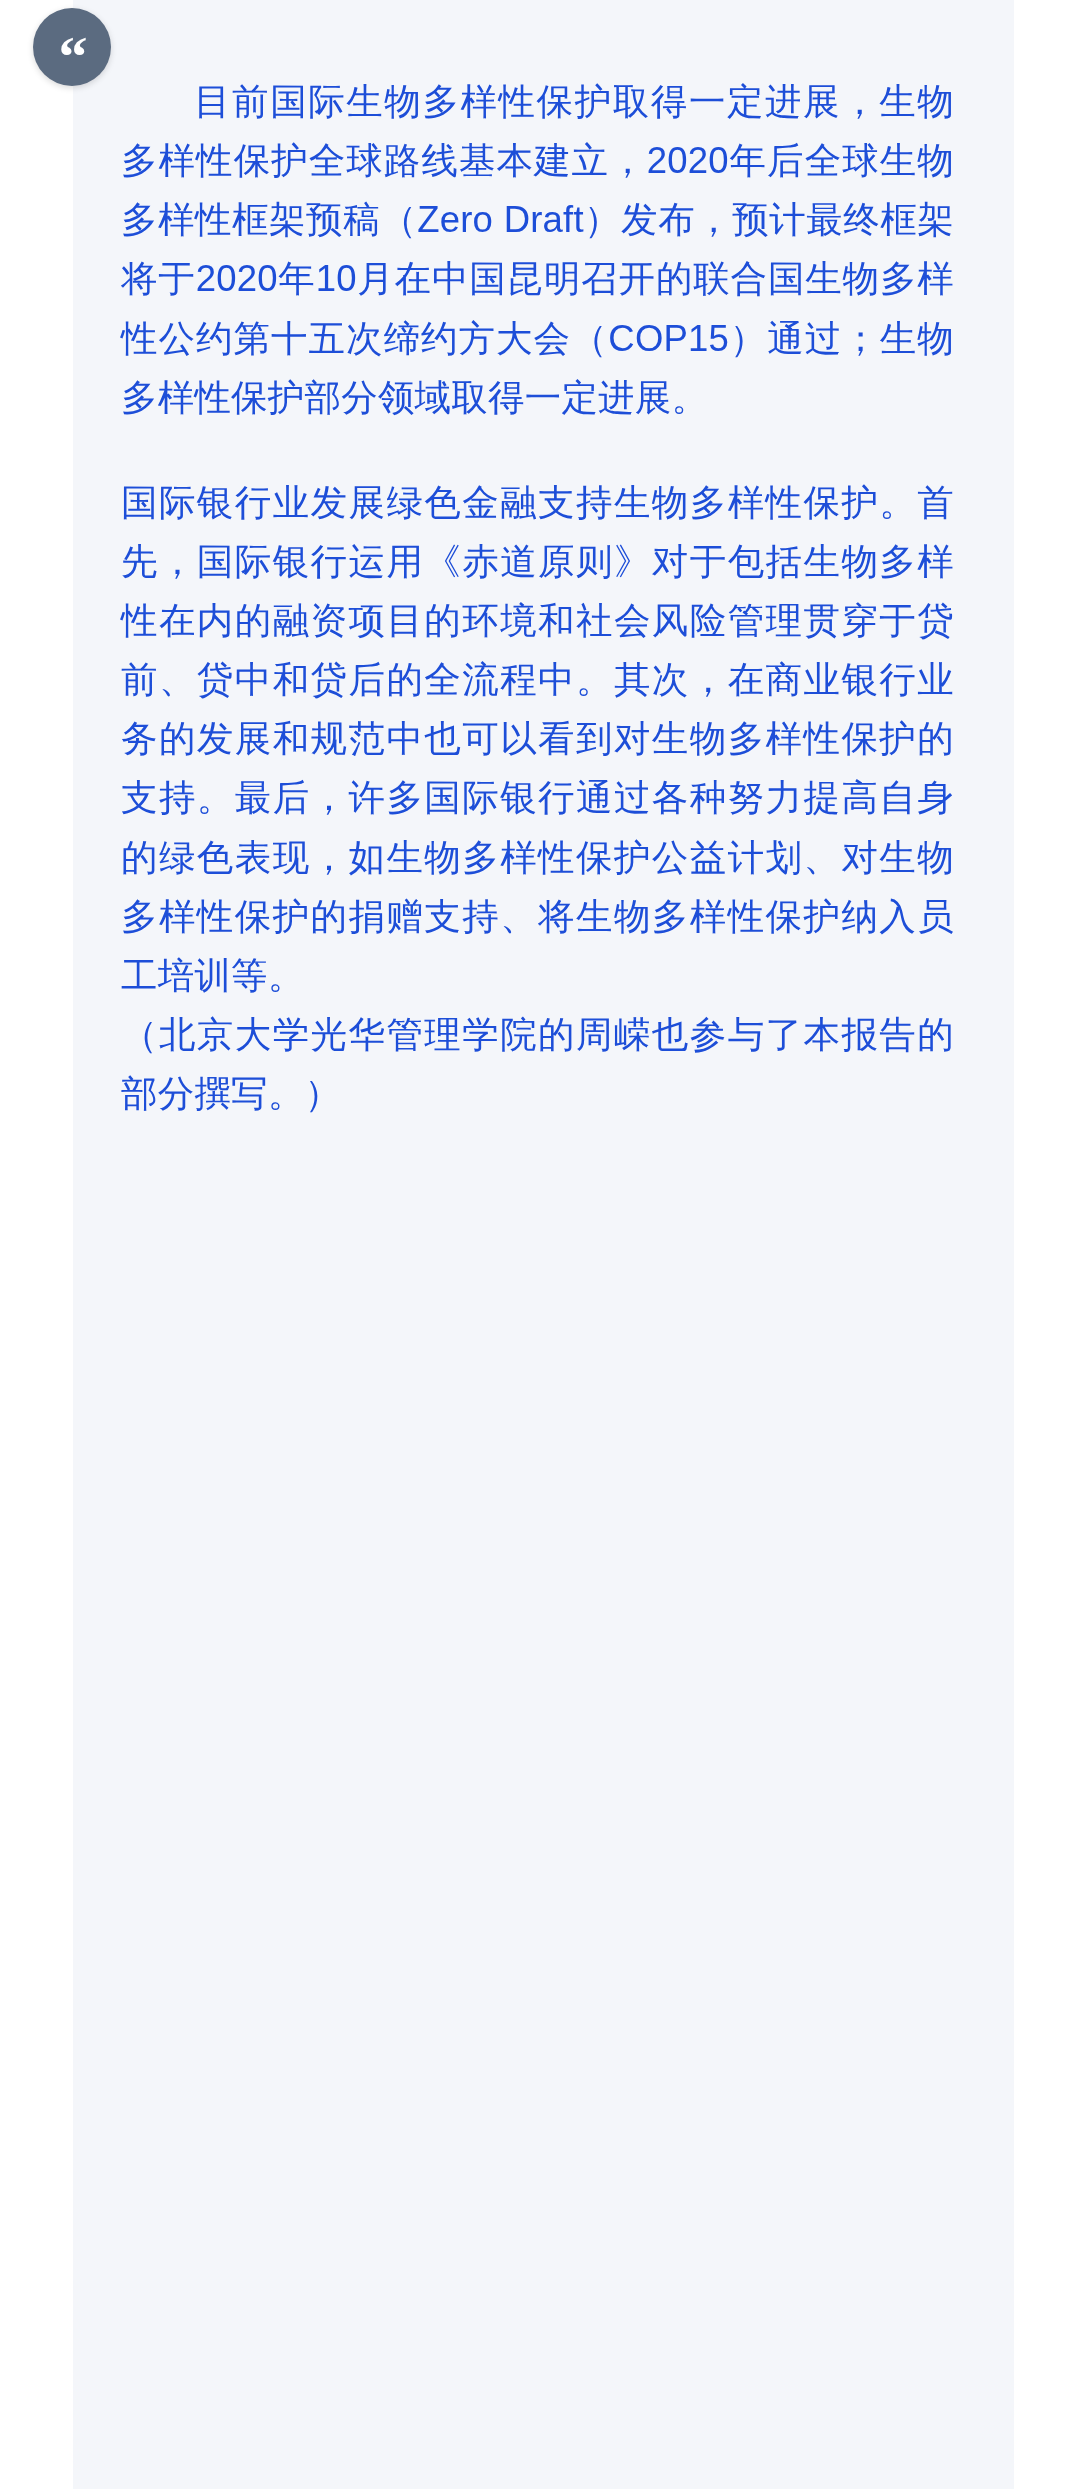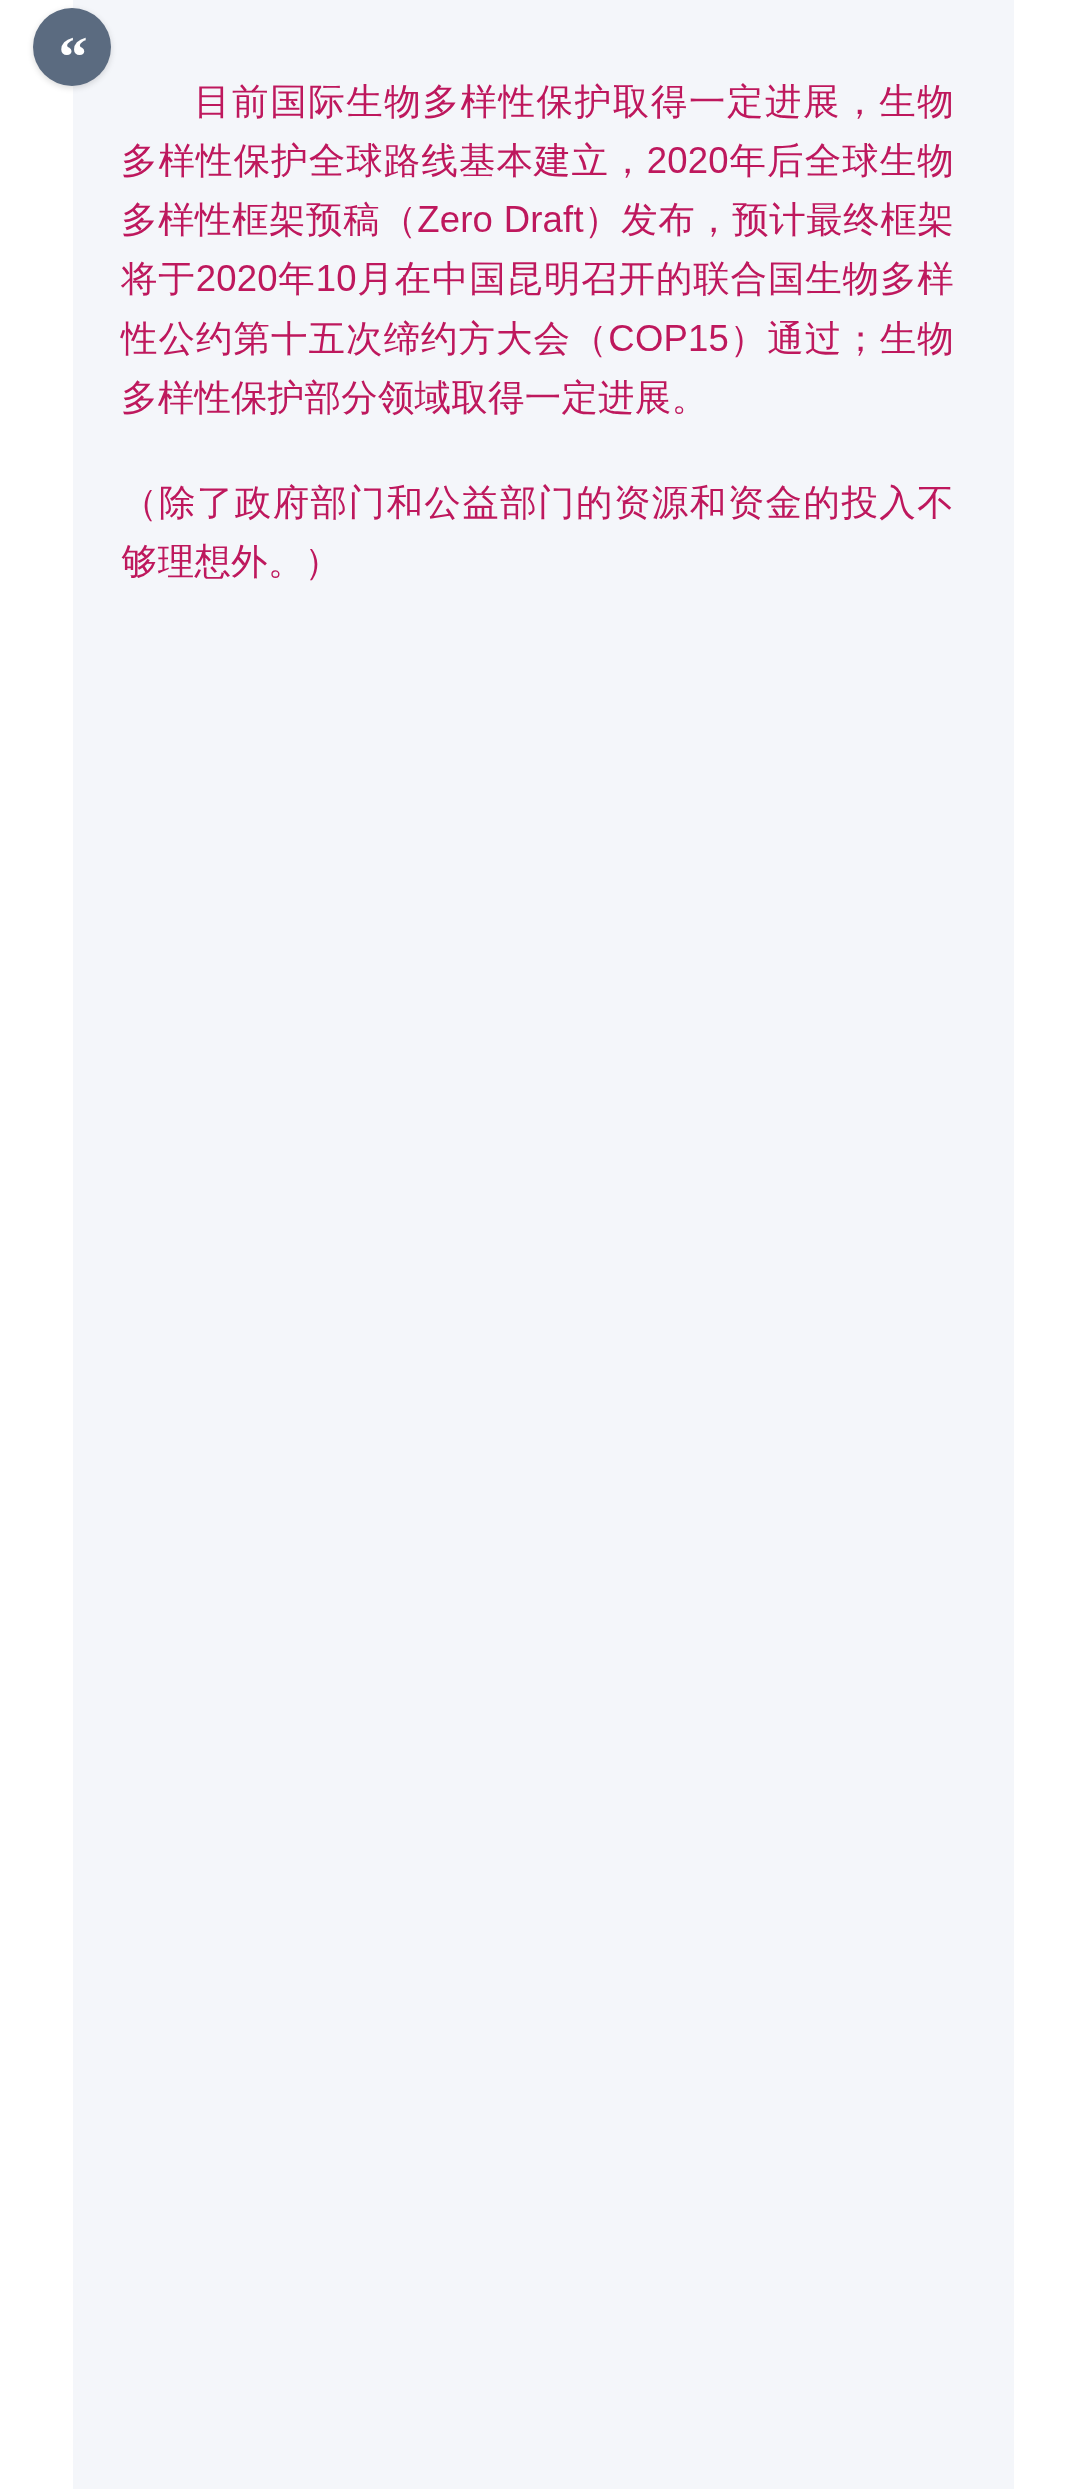--- a/index.html
+++ b/index.html
@@ -45,21 +45,21 @@
     line-height: 1;
     font-weight: bold;
     box-shadow: 0 2px 6px rgba(0,0,0,0.15);
   }
   .quote-mark span {
     display: block;
     transform: translateY(10px);
     letter-spacing: -2px;
   }
   .body-text {
-    color: #be185d;
+    color: #1d4ed8;
     font-size: 36.5px;
     line-height: 1.62;
     letter-spacing: 0.2px;
     text-align: justify;
     text-justify: inter-ideograph;
   }
   .para {
     margin: 0 0 46px 0;
     text-indent: 0;
   }
@@ -78,17 +78,18 @@
 
 <div class="page">
   <div class="quote-card">
 
     <div class="quote-mark">
       <span>“</span>
     </div>
 
     <div class="body-text">
       <p class="para first">目前国际生物多样性保护取得一定进展，生物多样性保护全球路线基本建立，2020年后全球生物多样性框架预稿（Zero Draft）发布，预计最终框架将于2020年10月在中国昆明召开的联合国生物多样性公约第十五次缔约方大会（COP15）通过；生物多样性保护部分领域取得一定进展。</p>
-      <p class="para">（除了政府部门和公益部门的资源和资金的投入不够理想外。）</p>
+      <p class="para tight">国际银行业发展绿色金融支持生物多样性保护。首先，国际银行运用《赤道原则》对于包括生物多样性在内的融资项目的环境和社会风险管理贯穿于贷前、贷中和贷后的全流程中。其次，在商业银行业务的发展和规范中也可以看到对生物多样性保护的支持。最后，许多国际银行通过各种努力提高自身的绿色表现，如生物多样性保护公益计划、对生物多样性保护的捐赠支持、将生物多样性保护纳入员工培训等。</p>
+      <p class="para">（北京大学光华管理学院的周嵘也参与了本报告的部分撰写。）</p>
     </div>
 
   </div>
 </div>
 
 </body></html>

